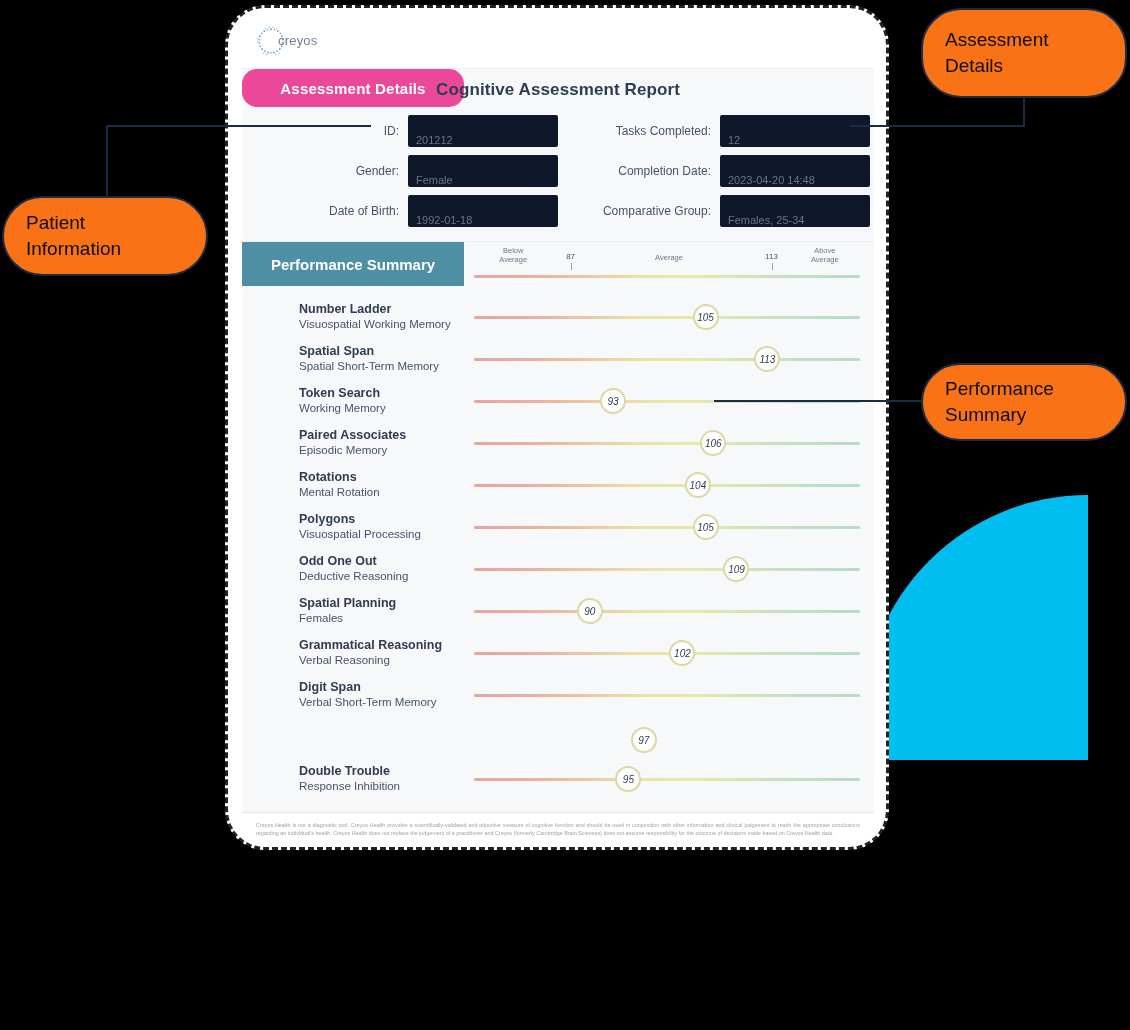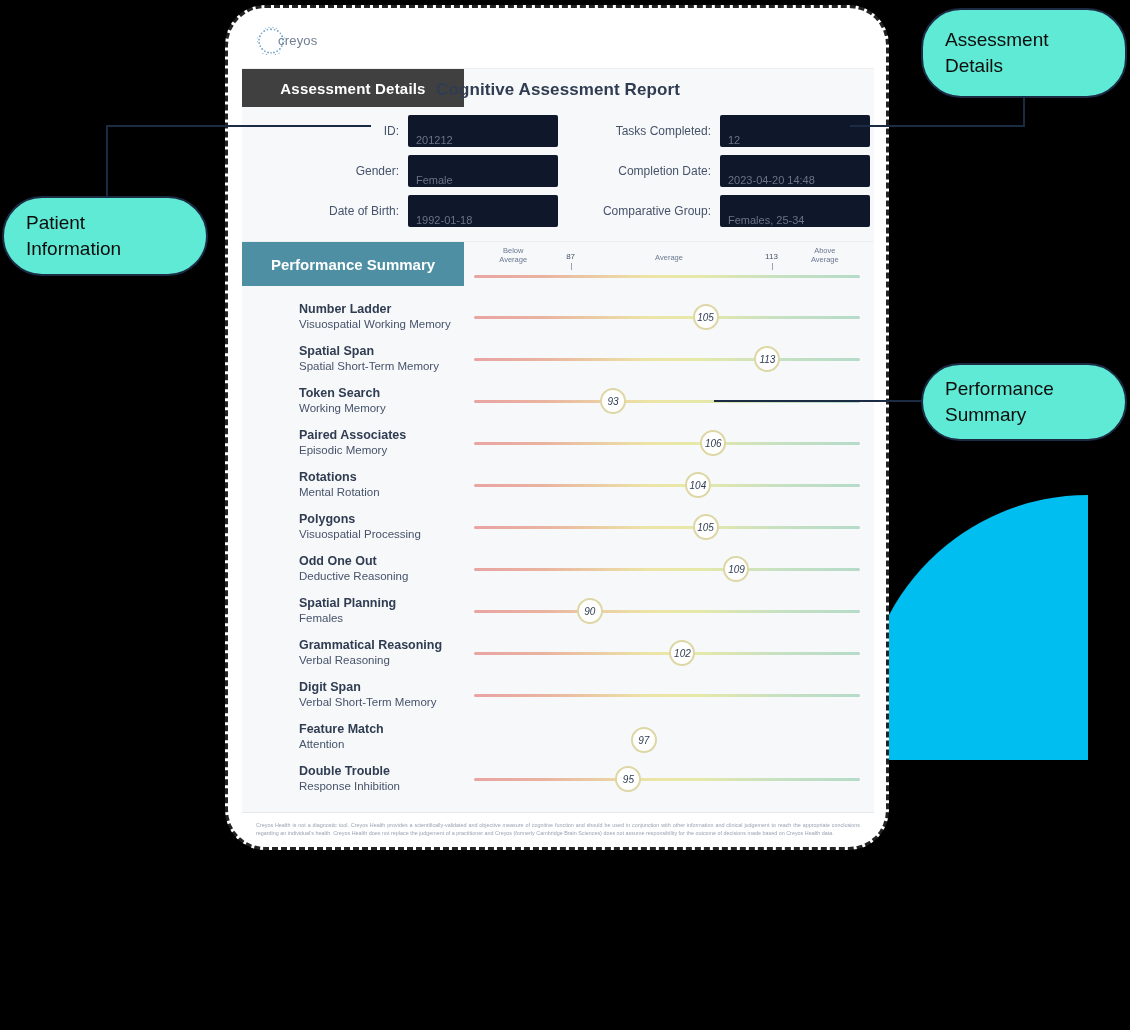--- a/index.html
+++ b/index.html
@@ -97,29 +97,30 @@
   
   .band {
     display: flex;
     align-items: stretch;
     background: #f7f8f9;
     border-top: 1px solid #eceef0;
   }
   .band-tab {
     width: 222px;
     min-height: 38px;
-    background: #404040;
+    background: #ec4899;
     color: #ffffff;
     display: flex;
     align-items: center;
     justify-content: center;
     font-size: 15px;
     font-weight: bold;
     letter-spacing: 0.2px;
     box-sizing: border-box;
+    border-radius: 15px;
   }
   .band-rest {
     flex: 1;
     background: #f7f8f9;
   }
 
   
   .details-body {
     background: #f7f8f9;
     padding: 8px 0 14px 0;
@@ -291,21 +292,21 @@
     padding: 0 24px;
   }
   .footer-link {
     font-size: 5.4px;
     color: #b3bac6;
   }
 
   
   .callout {
     position: absolute;
-    background: #5eead4;
+    background: #f97316;
     border: 2px solid #1c2b44;
     border-radius: 40px;
     display: flex;
     align-items: center;
     padding: 10px 22px;
     box-sizing: border-box;
     font-size: 19px;
     line-height: 26px;
     color: #0d0d0d;
   }
@@ -518,24 +519,20 @@
           <div class="task-names">
             <div class="task-title">Digit Span</div>
             <div class="task-sub">Verbal Short-Term Memory</div>
           </div>
           <div class="task-track-wrap">
             <div class="track"></div>
             <div class="marker" style="left: calc(44% - 0.56px); margin-top: 32px;">97</div>
           </div>
         </div>
         <div class="task-row">
-          <div class="task-names">
-            <div class="task-title">Feature Match</div>
-            <div class="task-sub">Attention</div>
-          </div>
         </div>
         <div class="task-row">
           <div class="task-names">
             <div class="task-title">Double Trouble</div>
             <div class="task-sub">Response Inhibition</div>
           </div>
           <div class="task-track-wrap">
             <div class="track"></div>
             <div class="marker" style="left: calc(40% + 0.4px);">95</div>
           </div>

